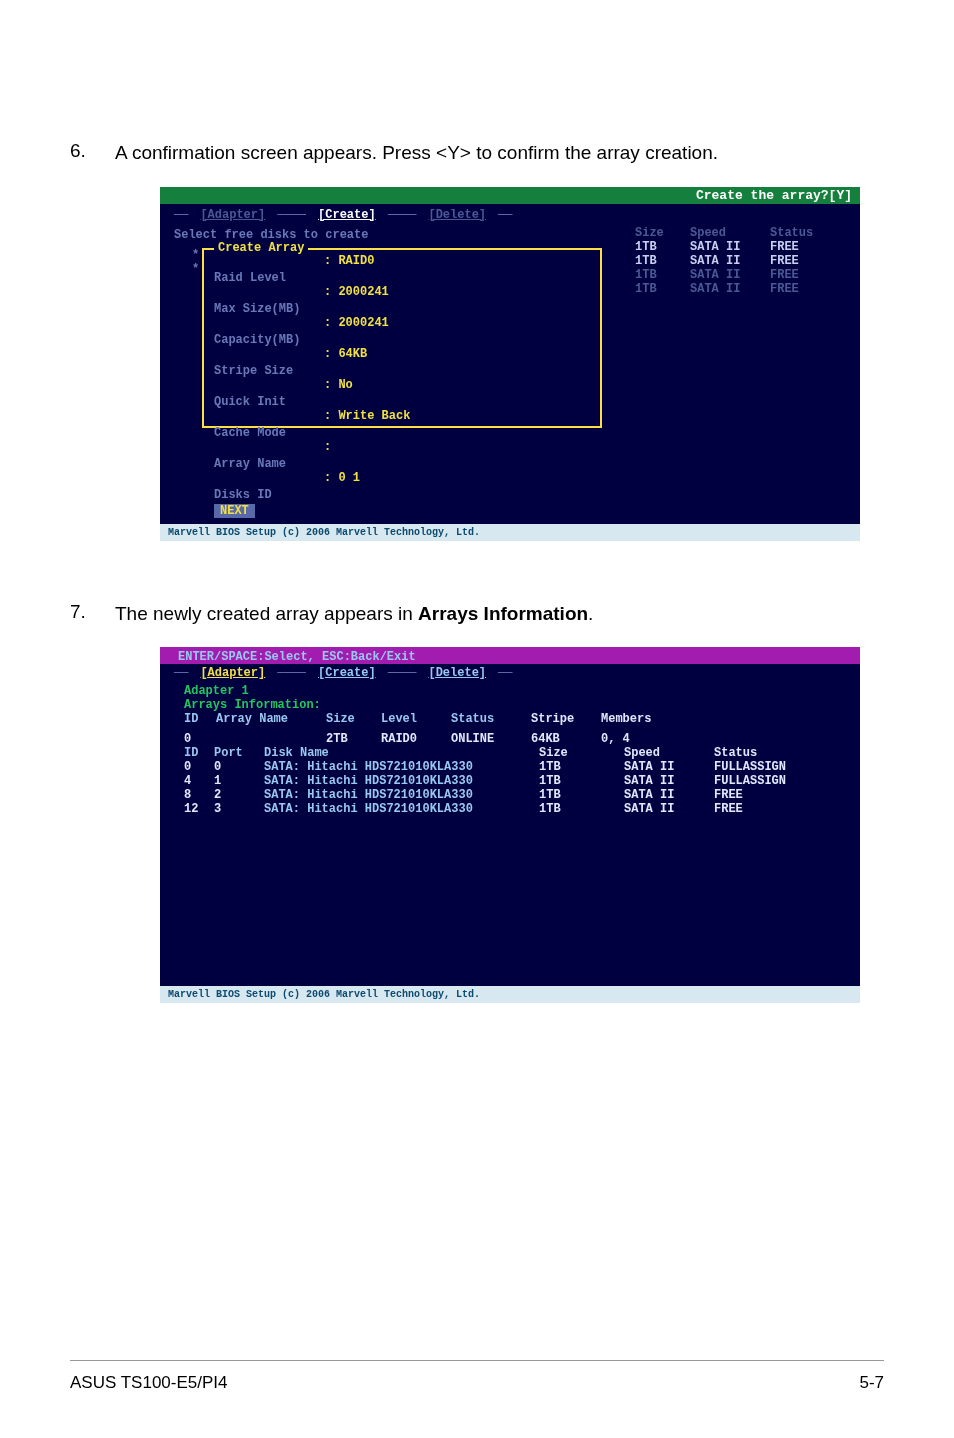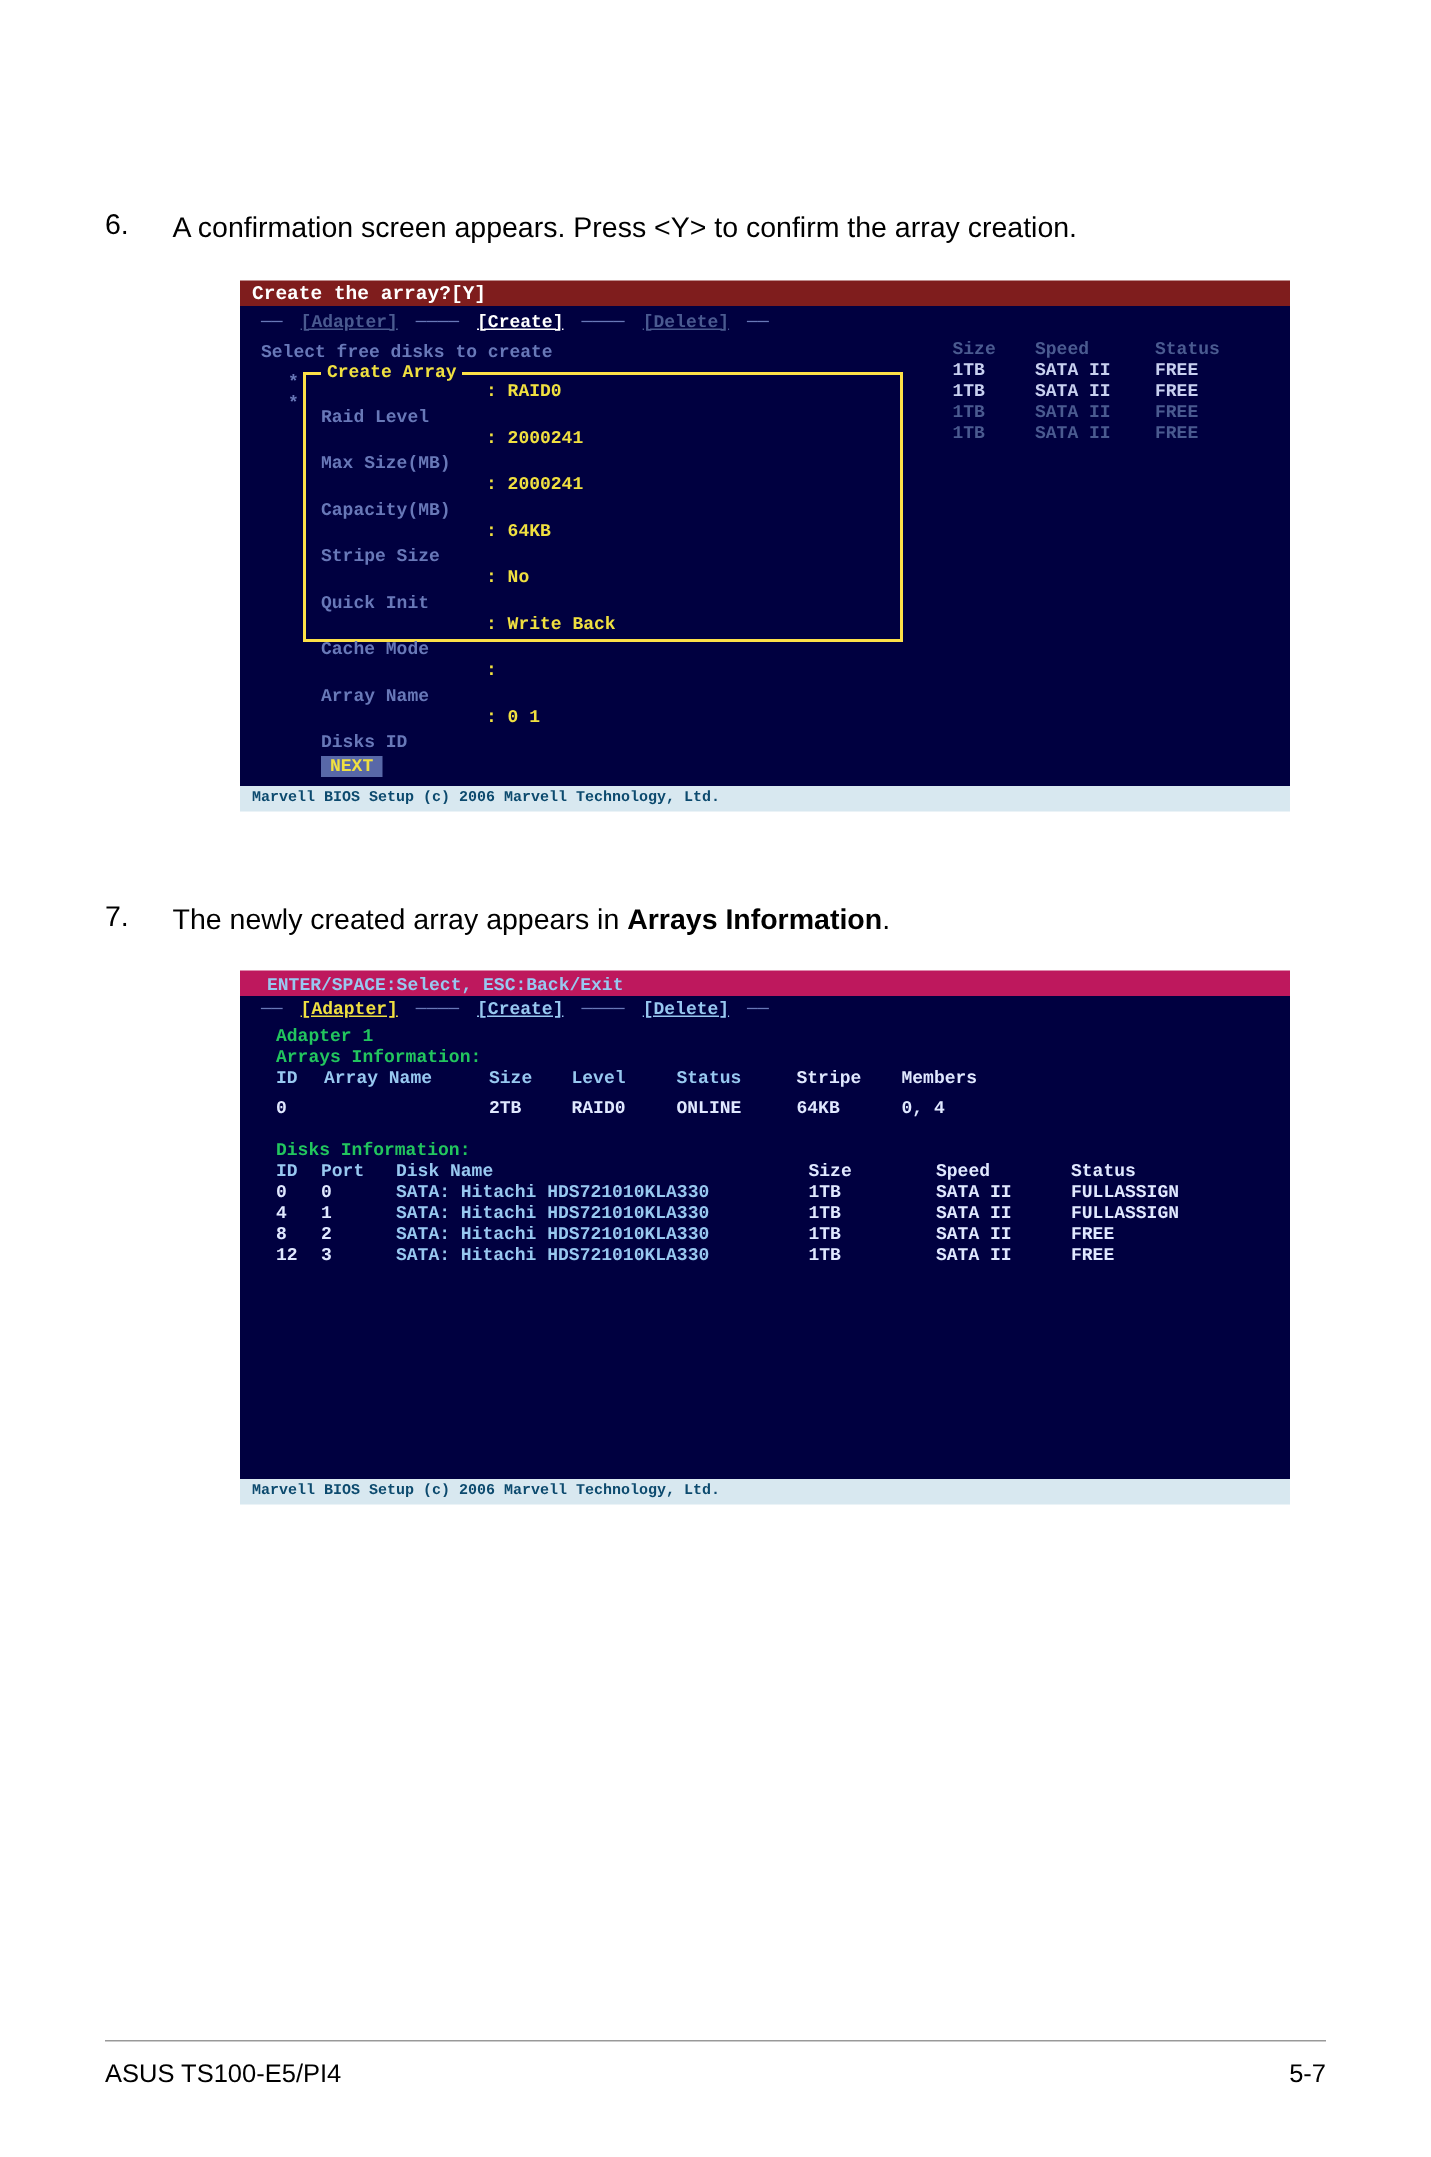--- a/index.html
+++ b/index.html
@@ -9,23 +9,23 @@
       background: #fff;
       font-family: Arial, Helvetica, sans-serif;
       position: relative;
       padding: 140px 70px 0 70px;
     }
     .step { display: flex; margin-bottom: 20px; }
     .step-num { width: 45px; font-size: 19px; flex-shrink: 0; }
     .step-text { font-size: 19px; line-height: 1.4; }
     .bios-wrap { margin: 12px 0 60px 90px; width: 700px; }
     .bios-titlebar {
-      background: #7f1d1d; color: #fff;
-      font-family: "Courier New", monospace; font-weight: bold;
-      font-size: 13px; padding: 1px 8px;
+      background: #15803d; color: #fff;
+      font-family: "Courier New", monospace; font-weight: bold;
+      font-size: 13px; padding: 1px 8px; text-align: right;
     }
     .bios-body {
       background: #000040;
       font-family: "Courier New", monospace; font-weight: bold;
       font-size: 12px; color: #7080c0;
       position: relative; padding: 4px 0 0 0;
       height: 320px;
     }
     .tabs-row { padding: 0 14px 2px 14px; color: #6878b8; display:flex; align-items:center; }
     .tabs-row .line { flex:0 0 auto; color:#6878b8; }
@@ -57,21 +57,21 @@
       font-family: "Courier New", monospace; font-weight: bold;
       font-size: 10px; padding: 3px 8px;
     }
     
     .b2 {
       background: #000040;
       font-family: "Courier New", monospace; font-weight: bold;
       font-size: 12px; color: #98c8f0;
       padding: 2px 0 0 0; height: 322px;
     }
-    .b2-pretitle { color:#98c8f0; font-family:"Courier New",monospace; font-weight:bold; font-size:12px; background:#be185d; padding:3px 10px 0 18px; }
+    .b2-pretitle { color:#98c8f0; font-family:"Courier New",monospace; font-weight:bold; font-size:12px; background:#a21caf; padding:3px 10px 0 18px; }
     .b2 .tabs-row { color:#98c8f0; padding:0 14px 4px 14px; }
     .b2 .section-lbl { color:#22c55e; padding: 0 24px; }
     .b2 .colhdr { color:#98c8f0; padding: 0 24px; display:flex; }
     .b2 .datarow { padding: 0 24px; display:flex; }
     .b2 .bright2 { color: #e0e8ff; }
     .b2 .c-id { width:32px; }
     .b2 .c-name { width:110px; }
     .b2 .c-size { width:55px; }
     .b2 .c-level { width:70px; }
     .b2 .c-status { width:80px; }
@@ -219,21 +219,20 @@
     <div class="datarow bright2" style="margin-top:6px;">
       <span class="c-id">0</span>
       <span class="c-name"></span>
       <span class="c-size">2TB</span>
       <span class="c-level">RAID0</span>
       <span class="c-status">ONLINE</span>
       <span class="c-str">64KB</span>
       <span class="c-mem">0, 4</span>
     </div>
 
-    <div class="section-lbl" style="margin-top:14px;">Disks Information:</div>
     <div class="colhdr dh">
       <span class="c-id">ID</span>
       <span class="c-port">Port</span>
       <span class="c-dname">Disk Name</span>
       <span class="c-dsize bright2">Size</span>
       <span class="c-dspeed bright2">Speed</span>
       <span class="c-dstatus bright2">Status</span>
     </div>
     <div id="disk-rows">
         <div class="datarow dh">

